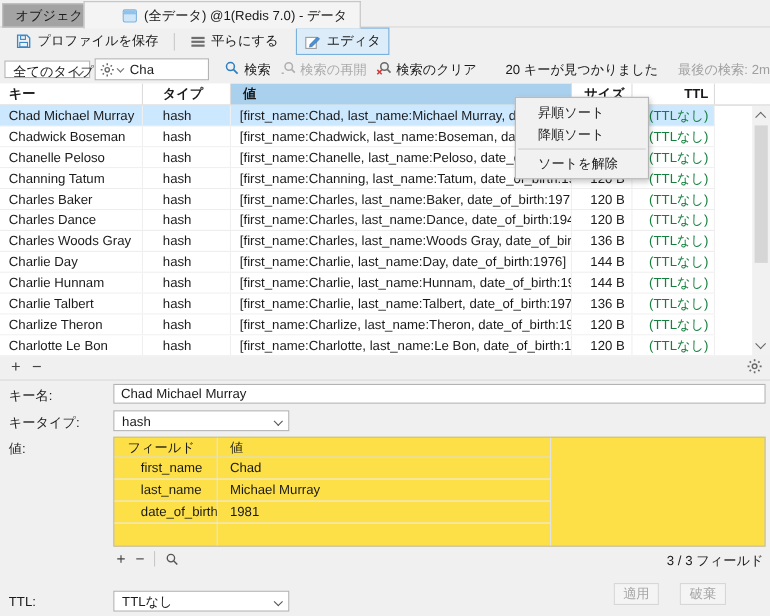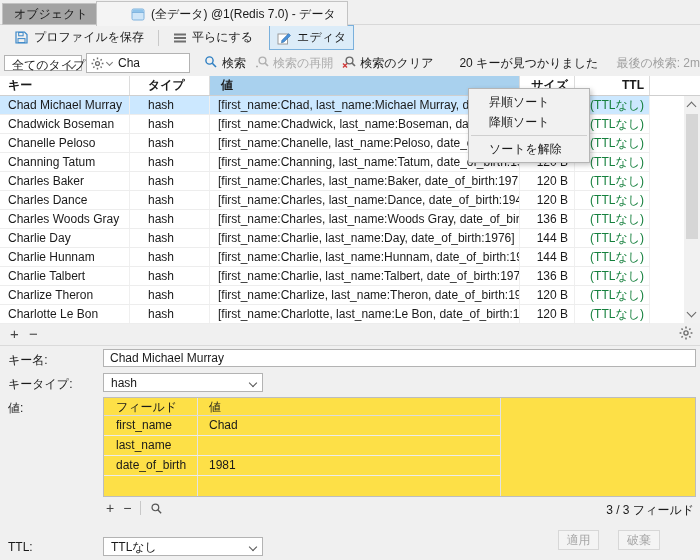--- a/index.html
+++ b/index.html
@@ -5,21 +5,21 @@
   html,body{margin:0;padding:0;background:#e8e8e8;}
   .app{position:relative;width:700px;height:560px;background:#f0f0f0;
        font-family:"Liberation Sans","DejaVu Sans",sans-serif;font-size:12px;color:#1a1a1a;
        overflow:hidden;}
   
   .tabbar{position:absolute;left:0;top:0;width:700px;height:25px;background:#f0f0f0;
           border-bottom:1px solid #d8d8d8;box-sizing:border-box;}
   .tab{position:absolute;box-sizing:border-box;display:flex;align-items:center;gap:6px;
        padding:0 11px;border:1px solid #c3c3c3;white-space:nowrap;}
   .tab-objects{left:2px;top:3px;height:22px;background:#a3a3a3;}
-  .tab-active{left:96px;top:1px;height:25px;background:#f4f4f4;border-bottom:none;z-index:2;padding-left:34px;}
+  .tab-active{left:76px;top:1px;height:25px;background:#f4f4f4;border-bottom:none;z-index:2;padding-left:34px;}
   
   .toolbar{position:absolute;left:0;top:25px;width:700px;height:25px;display:flex;
            align-items:center;padding-left:6px;box-sizing:border-box;}
   .tbtn{display:flex;align-items:center;gap:5px;padding:3px 7px;border:1px solid transparent;
         white-space:nowrap;cursor:default;}
   .tbtn.active{background:#dcecf8;border:1px solid #7ab0dc;}
   .vsep{width:1px;height:16px;background:#c9c9c9;margin:0 6px;}
   
   .filterbar{position:absolute;left:0;top:50px;width:700px;height:26px;display:flex;
              align-items:center;padding-left:4px;box-sizing:border-box;}
@@ -83,21 +83,21 @@
              border:1px solid #bdbdbd;box-sizing:border-box;}
   .fvline1{position:absolute;left:93px;top:0;width:1px;height:98px;background:#e3e3e3;}
   .fvline2{position:absolute;left:396px;top:0;width:1px;height:98px;background:#e3e3e3;}
   .fhead{position:absolute;left:0;top:0;width:396px;height:18px;line-height:18px;
          border-bottom:1px solid #dcdcdc;box-sizing:border-box;display:flex;}
   .fh1{width:93px;padding-left:12px;box-sizing:border-box;}
   .fh2{padding-left:12px;}
   .frows{position:absolute;left:0;top:18px;width:396px;}
   .frow{display:flex;height:20px;box-sizing:border-box;border-bottom:1px solid #ececec;}
   .fcell{line-height:19px;white-space:nowrap;overflow:hidden;box-sizing:border-box;}
-  .f1{width:93px;padding-left:12px;}
+  .f1{width:93px;padding-left:24px;}
   .f2{padding-left:12px;}
   .ftools{position:absolute;left:106px;top:500px;height:16px;display:flex;align-items:center;gap:9px;}
   .ftools .pm2{font-size:14px;color:#444;}
   .fsep{width:1px;height:14px;background:#c8c8c8;}
   .fcount{position:absolute;top:502px;right:6px;white-space:nowrap;}
   .btn{position:absolute;top:530px;height:20px;line-height:18px;text-align:center;
        background:#f4f4f4;border:1px solid #d7d7d7;box-sizing:border-box;color:#a6a6a6;}
   .btn-apply{left:558px;width:41px;}
   .btn-discard{left:618px;width:42px;}
   .gear-right{position:absolute;right:7px;top:3px;}
@@ -351,20 +351,21 @@
       <div class="fh1">フィールド</div>
       <div class="fh2">値</div>
     </div>
     <div class="frows" id="field-rows">
         <div class="frow">
           <div class="fcell f1">first_name</div>
           <div class="fcell f2">Chad</div>
         </div>
         <div class="frow">
           <div class="fcell f1">last_name</div>
+          <div class="fcell f2">Michael Murray</div>
         </div>
         <div class="frow">
           <div class="fcell f1">date_of_birth</div>
           <div class="fcell f2">1981</div>
         </div>
       </div>
   </div>
 
   <div class="ftools">
     <span class="pm2">+</span>

